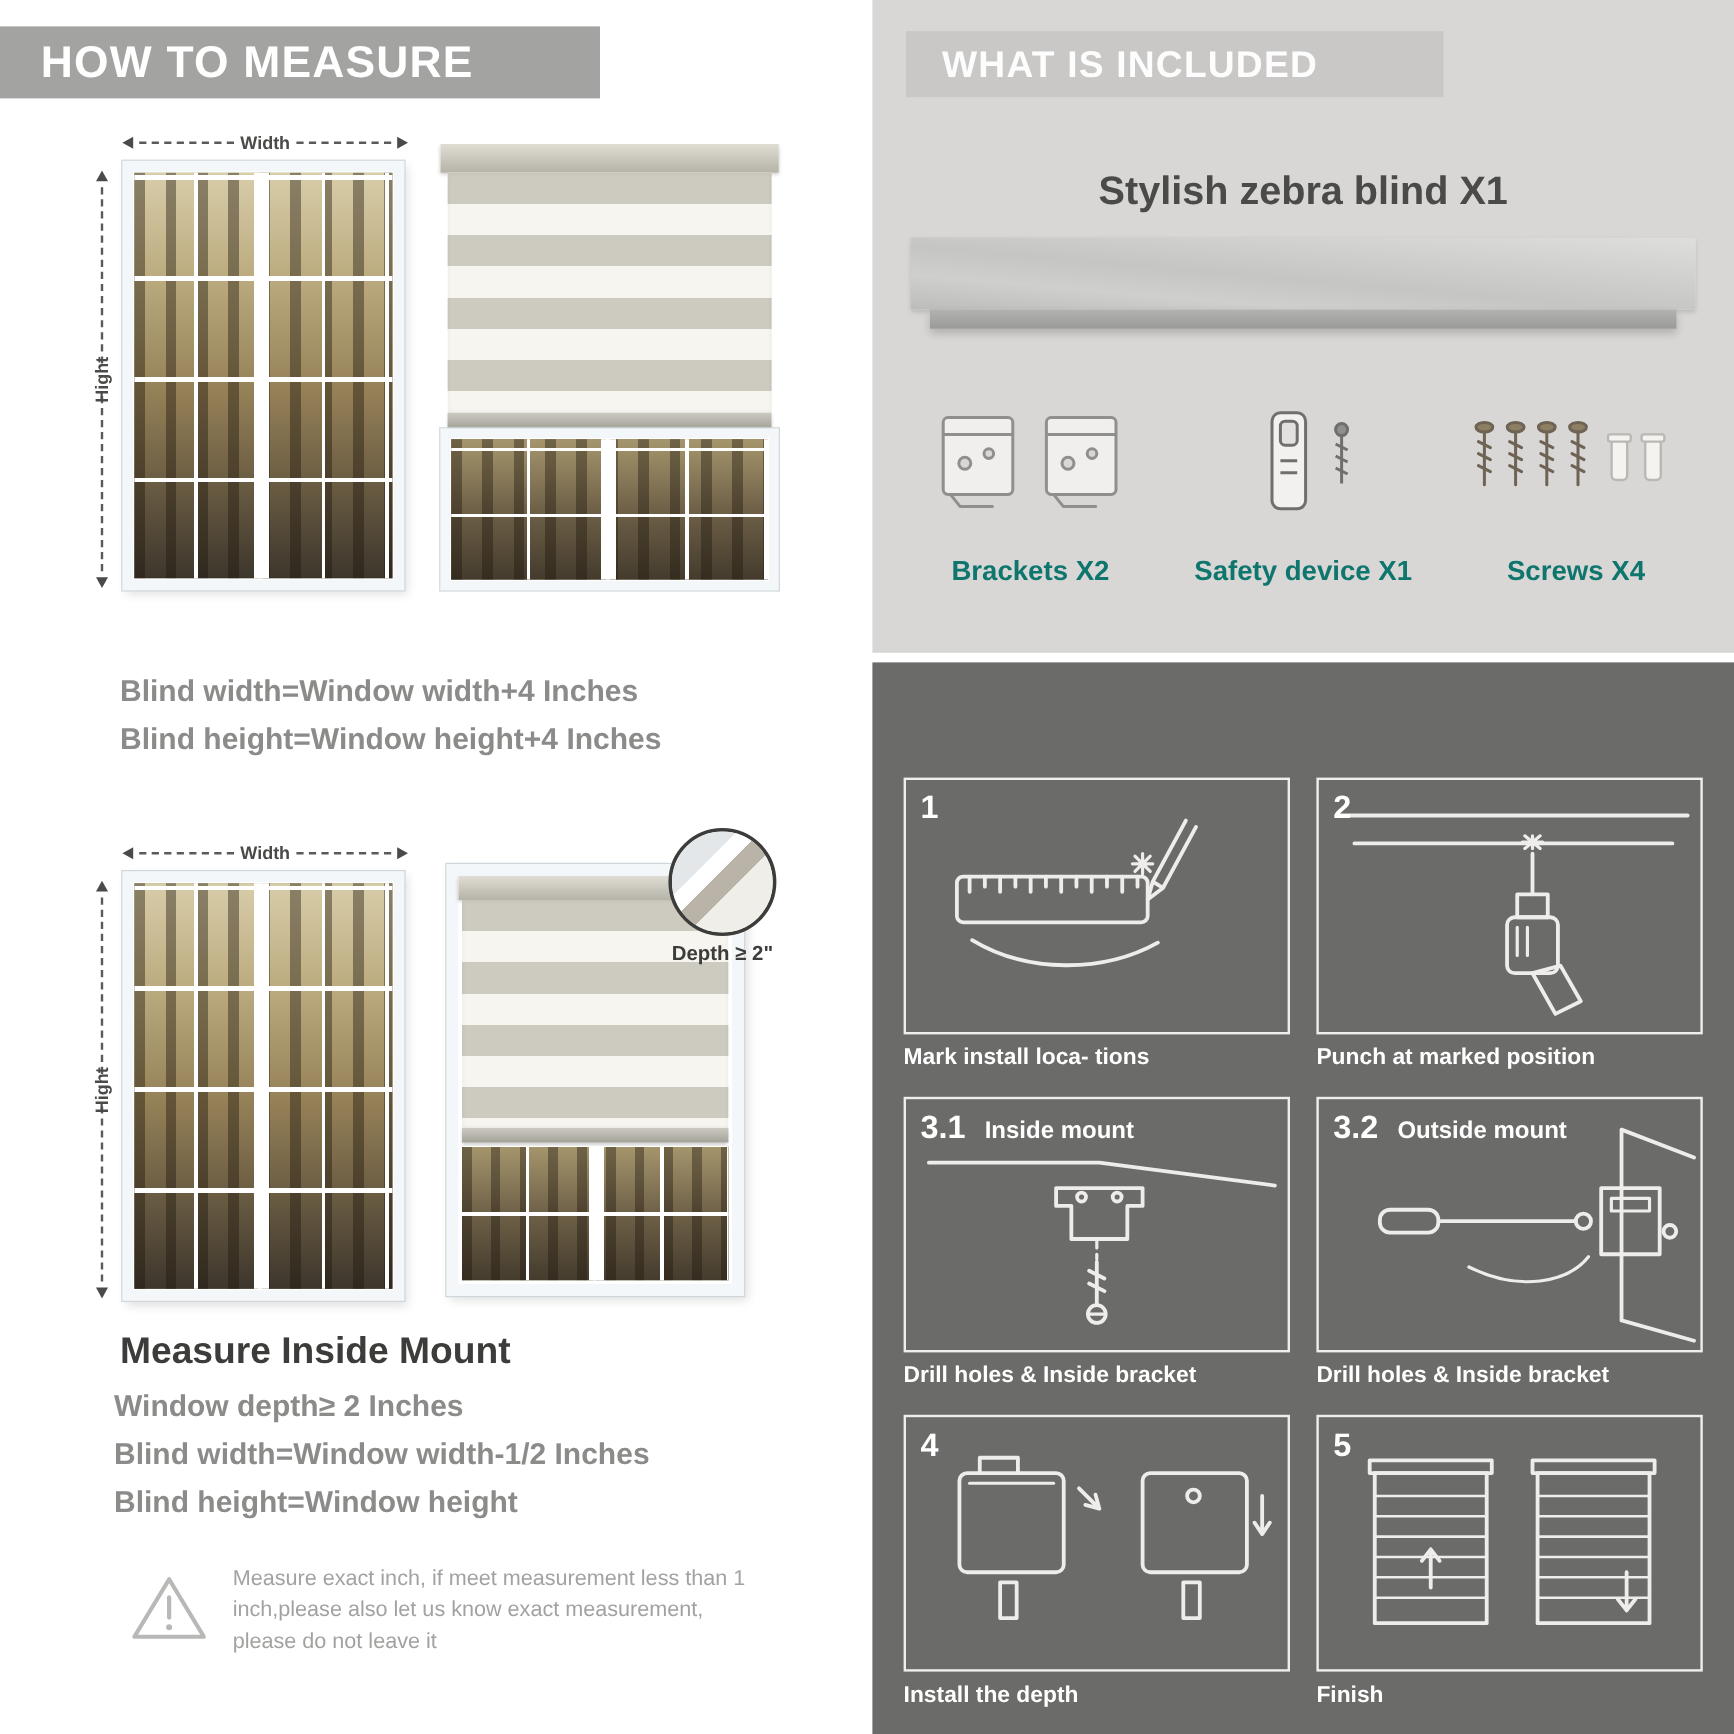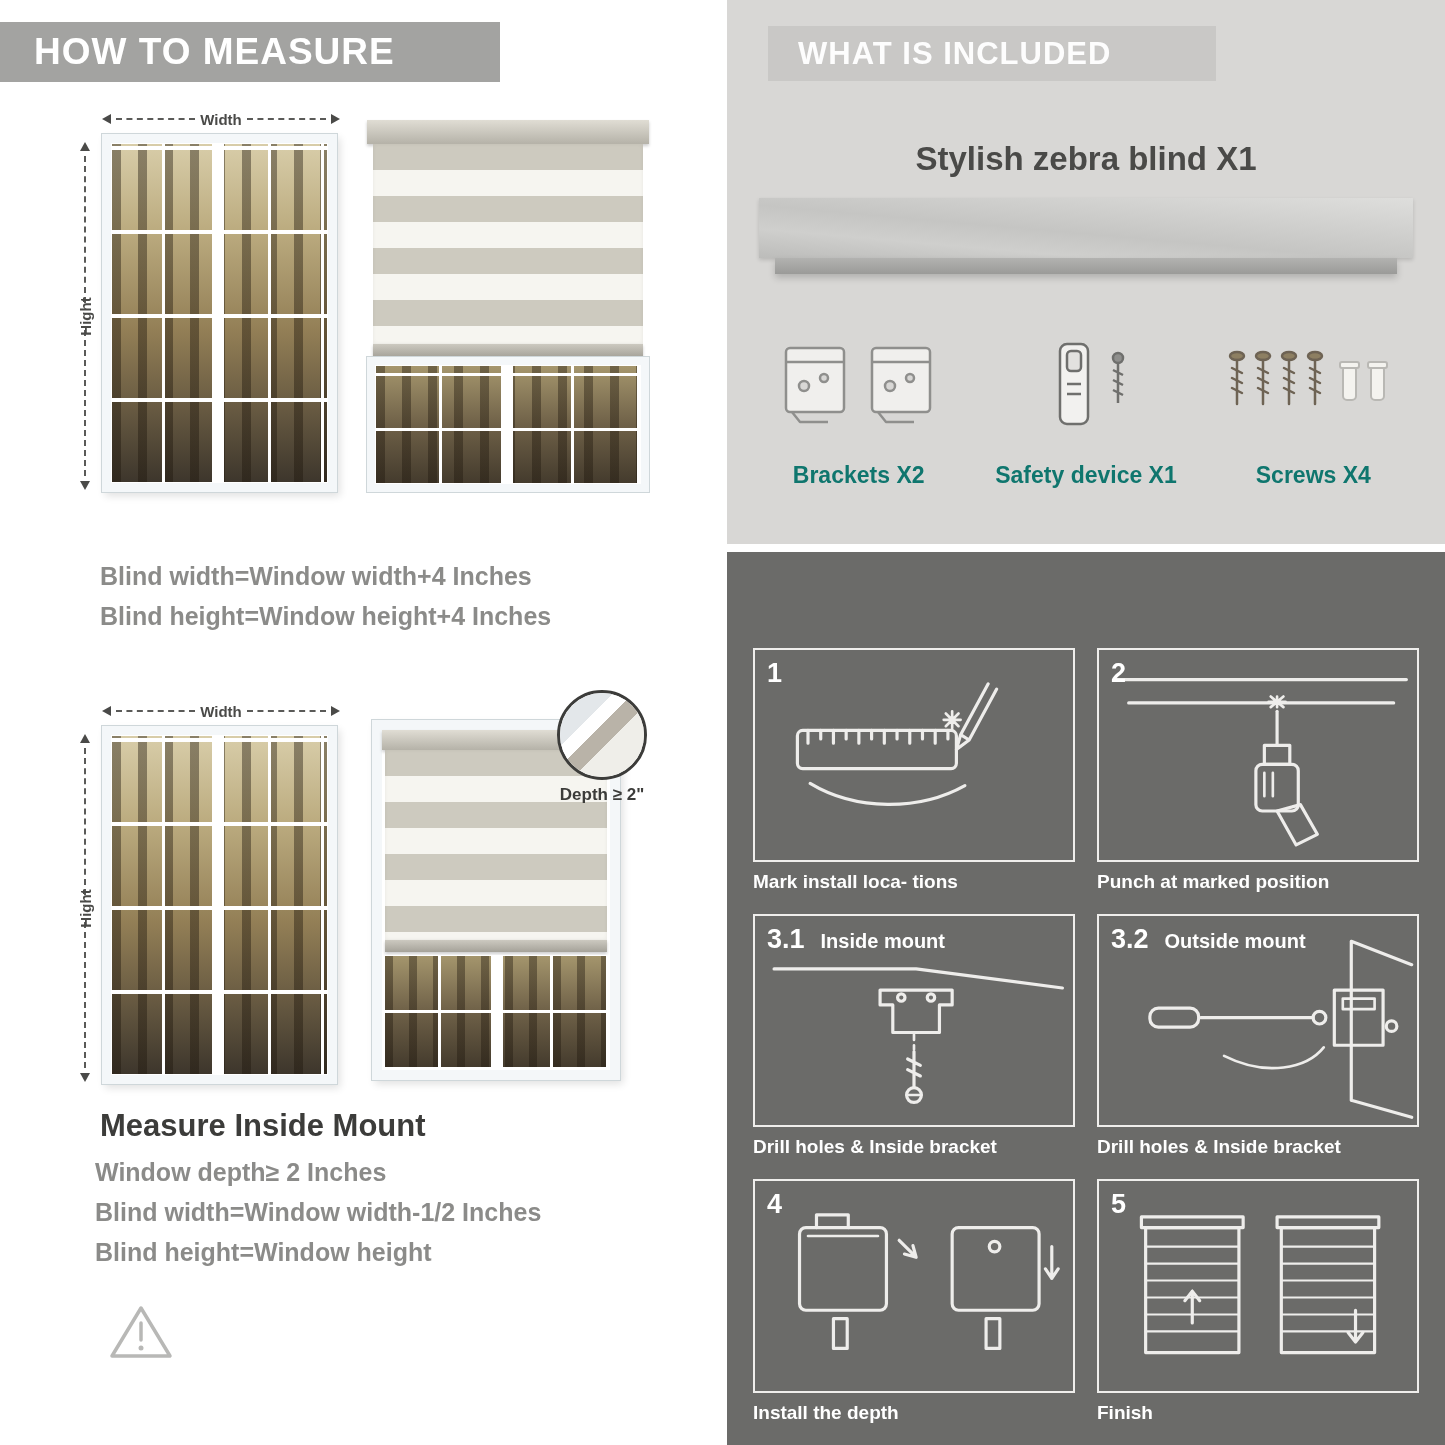--- a/index.html
+++ b/index.html
@@ -80,21 +80,21 @@
 
   .sec-title{position:absolute;left:100px;font-size:31px;font-weight:bold;color:#3c3c3a;}
   .sec-line{position:absolute;font-size:25px;font-weight:bold;color:#8b8b89;}
 
   .warning{position:absolute;top:1302px;left:108px;width:530px;display:flex;gap:20px;align-items:center;}
   .warning-text{font-size:18px;color:#a2a2a0;width:445px;line-height:1.45;}
 
   
   .right-col{position:absolute;left:727px;top:0;width:718px;height:1445px;}
   .included{position:absolute;top:0;left:0;right:0;height:544px;background:#d8d7d5;}
-  .inc-header{position:absolute;top:26px;left:41px;width:448px;height:55px;background:#c9c8c6;
+  .inc-header{position:absolute;top:26px;left:28px;width:448px;height:55px;background:#c9c8c6;
       color:rgba(255,255,255,.96);font-size:31px;font-weight:bold;line-height:55px;padding-left:30px;
       letter-spacing:1px;box-sizing:border-box;}
   .blind-label{position:absolute;top:140px;width:100%;text-align:center;font-size:33px;
       font-weight:bold;color:#4a4a48;}
   .headrail{position:absolute;top:198px;left:32px;right:32px;height:60px;
       background:linear-gradient(185deg,#dededc 0%,#c5c5c3 55%,#cfcfcd 75%,#bcbcba 100%);
       box-shadow:0 2px 4px rgba(0,0,0,.15);}
   .underrail{position:absolute;top:258px;left:48px;right:48px;height:16px;
       background:linear-gradient(180deg,#b2b2b0,#9a9a98);box-shadow:0 4px 7px rgba(0,0,0,.18);}
   .parts-row{position:absolute;top:322px;left:18px;right:18px;display:flex;}
@@ -193,20 +193,21 @@
     <div class="sec-line" style="top:1158px;left:95px;">Window depth≥ 2 Inches</div>
     <div class="sec-line" style="top:1198px;left:95px;">Blind width=Window width-1/2 Inches</div>
     <div class="sec-line" style="top:1238px;left:95px;">Blind height=Window height</div>
 
     <div class="warning">
       <svg width="66" height="62" viewBox="0 0 66 62">
         <path d="M33,6 L62,54 L4,54 Z" fill="none" stroke="#b8b8b6" stroke-width="3.5" stroke-linejoin="round"></path>
         <path d="M33,21 L33,38" stroke="#b8b8b6" stroke-width="3.5" stroke-linecap="round"></path>
         <circle cx="33" cy="46" r="2.5" fill="#b8b8b6"></circle>
       </svg>
+      <div class="warning-text">Measure exact inch, if meet measurement less than 1 inch,please also let us know exact measurement, please do not leave it</div>
     </div>
   </div>
 
   <div class="right-col">
 
     <div class="included">
       <div class="inc-header">WHAT IS INCLUDED</div>
       <div class="blind-label">Stylish zebra blind X1</div>
       <div class="headrail"></div>
       <div class="underrail"></div>

